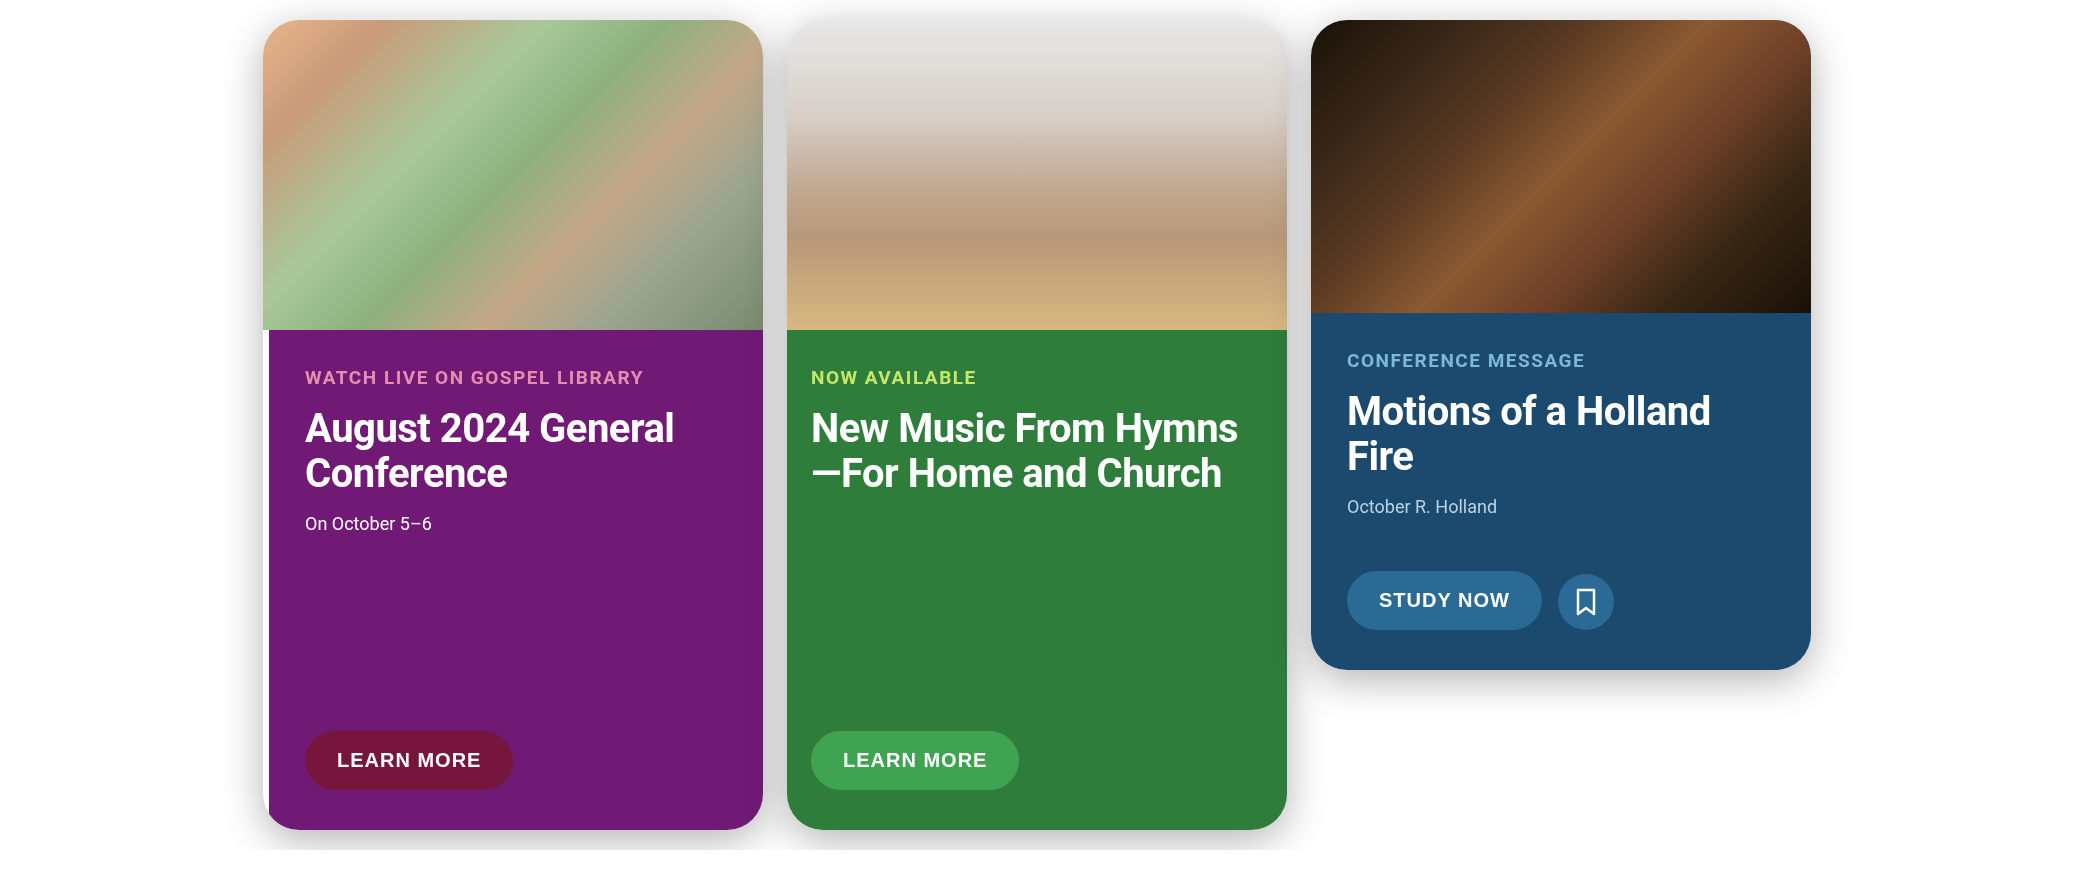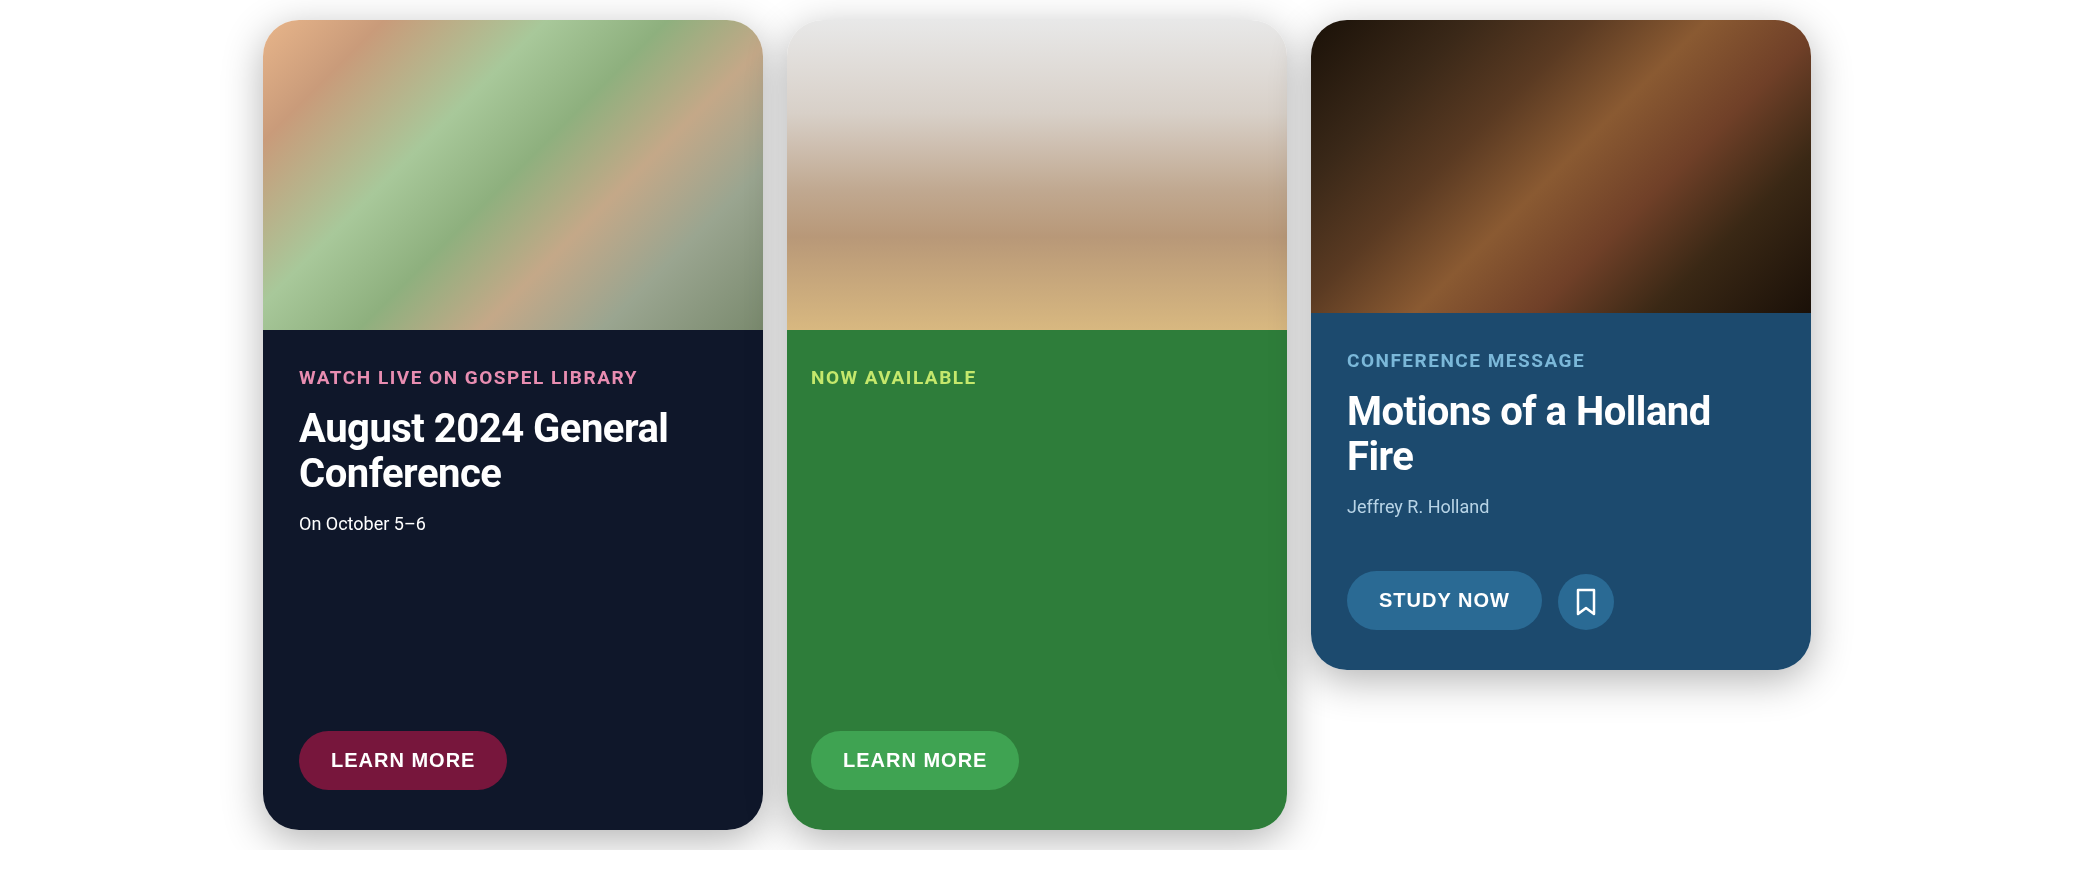--- a/index.html
+++ b/index.html
@@ -87,21 +87,21 @@
       align-items: center;
       justify-content: center;
       cursor: pointer;
     }
     .bookmark-icon {
       width: 24px;
       height: 28px;
     }
 
     
-    .card-1 .card-body { background: #0f172a; min-height: 500px; }
+    .card-1 .card-body { background: #701a75; min-height: 500px; margin-left: 6px; }
     .card-1 .eyebrow { color: #e88db1; }
     .card-1 .btn { background: #77163c; }
     .card-1 .card-image {
       background: linear-gradient(135deg, #e8b58a 0%, #c99b7a 15%, #a8c89a 35%, #8eb07e 50%, #c4a888 65%, #9aa590 80%, #7a8a6e 100%);
     }
 
     
     .card-2 .card-body { background: #2e7d3a; min-height: 500px; padding-left: 24px; }
     .card-2 .eyebrow { color: #c5e86c; }
     .card-2 .btn { background: #3fa352; }
@@ -133,33 +133,34 @@
     <div class="button-row">
       <button class="btn">LEARN MORE</button>
     </div>
   </div>
 </div>
 
 <div class="card card-2">
   <div class="card-image"></div>
   <div class="card-body">
     <div class="eyebrow">NOW AVAILABLE</div>
+    <div class="title">New Music From Hymns—For Home and Church</div>
     <div class="spacer"></div>
     <div class="button-row">
       <button class="btn">LEARN MORE</button>
     </div>
   </div>
 </div>
 
 <div class="card card-3">
   <div class="card-image"></div>
   <div class="card-body">
     <div class="eyebrow">CONFERENCE MESSAGE</div>
     <div class="title">Motions of a Holland Fire</div>
-    <div class="subtitle">Jeffrey R. Holland</div>
+    <div class="subtitle">October R. Holland</div>
     <div class="spacer"></div>
     <div class="button-row">
       <button class="btn">STUDY NOW</button>
       <button class="icon-btn">
         <svg class="bookmark-icon" viewBox="0 0 24 28" fill="none" stroke="#ffffff" stroke-width="2.5">
           <path d="M4 2 L20 2 L20 26 L12 20 L4 26 Z" stroke-linejoin="round"></path>
         </svg>
       </button>
     </div>
   </div>

